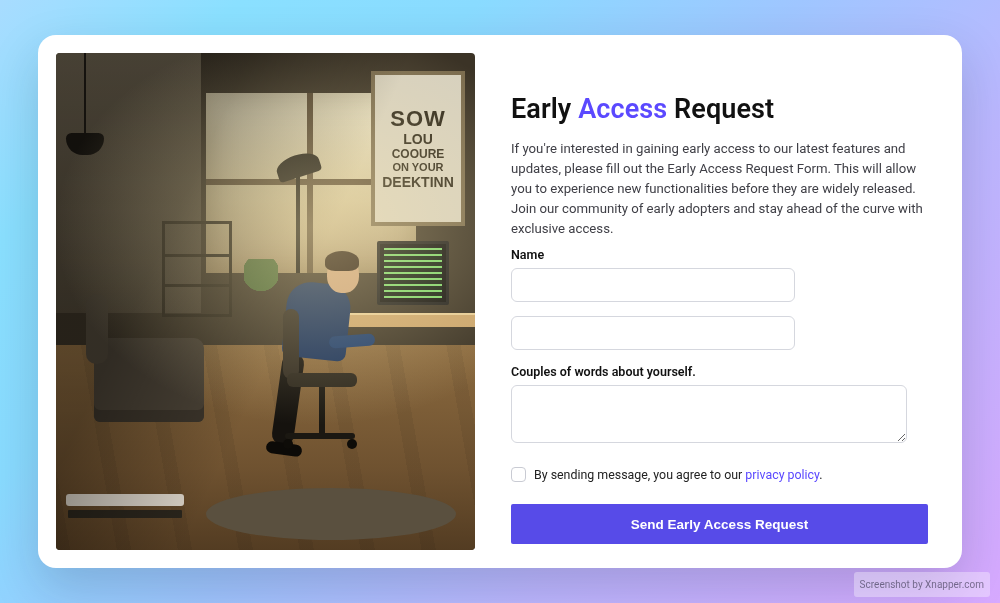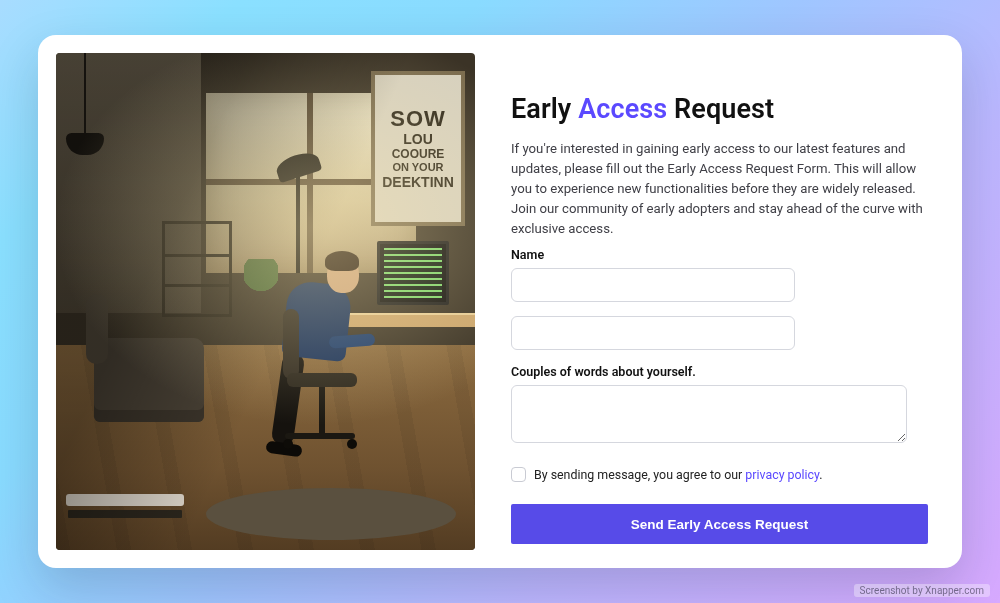--- a/index.html
+++ b/index.html
@@ -225,21 +225,21 @@
   .consent-label { font-size:12.4px; color:#222; }
   .consent-label a { color:#5b49ff; text-decoration:none; }
   .submit {
     width:100%; height:40px;
     background:#574be8; color:#fff; border:none; border-radius:2px;
     font-size:13.5px; font-weight:600; cursor:pointer;
   }
   .watermark {
     position:absolute; right:10px; bottom:6px;
     font-size:10px; color:rgba(30,30,50,.55);
-    background:rgba(255,255,255,.35); padding:1px 6px; border-radius:3px;
+    background:rgba(255,255,255,.35); padding:7px 6px; border-radius:3px;
   }
 </style>
 </head>
 <body>
 
 <div class="card">
   <div class="left">
     <div class="hero">
       <div class="wall-left"></div>
       <div class="window"></div>

